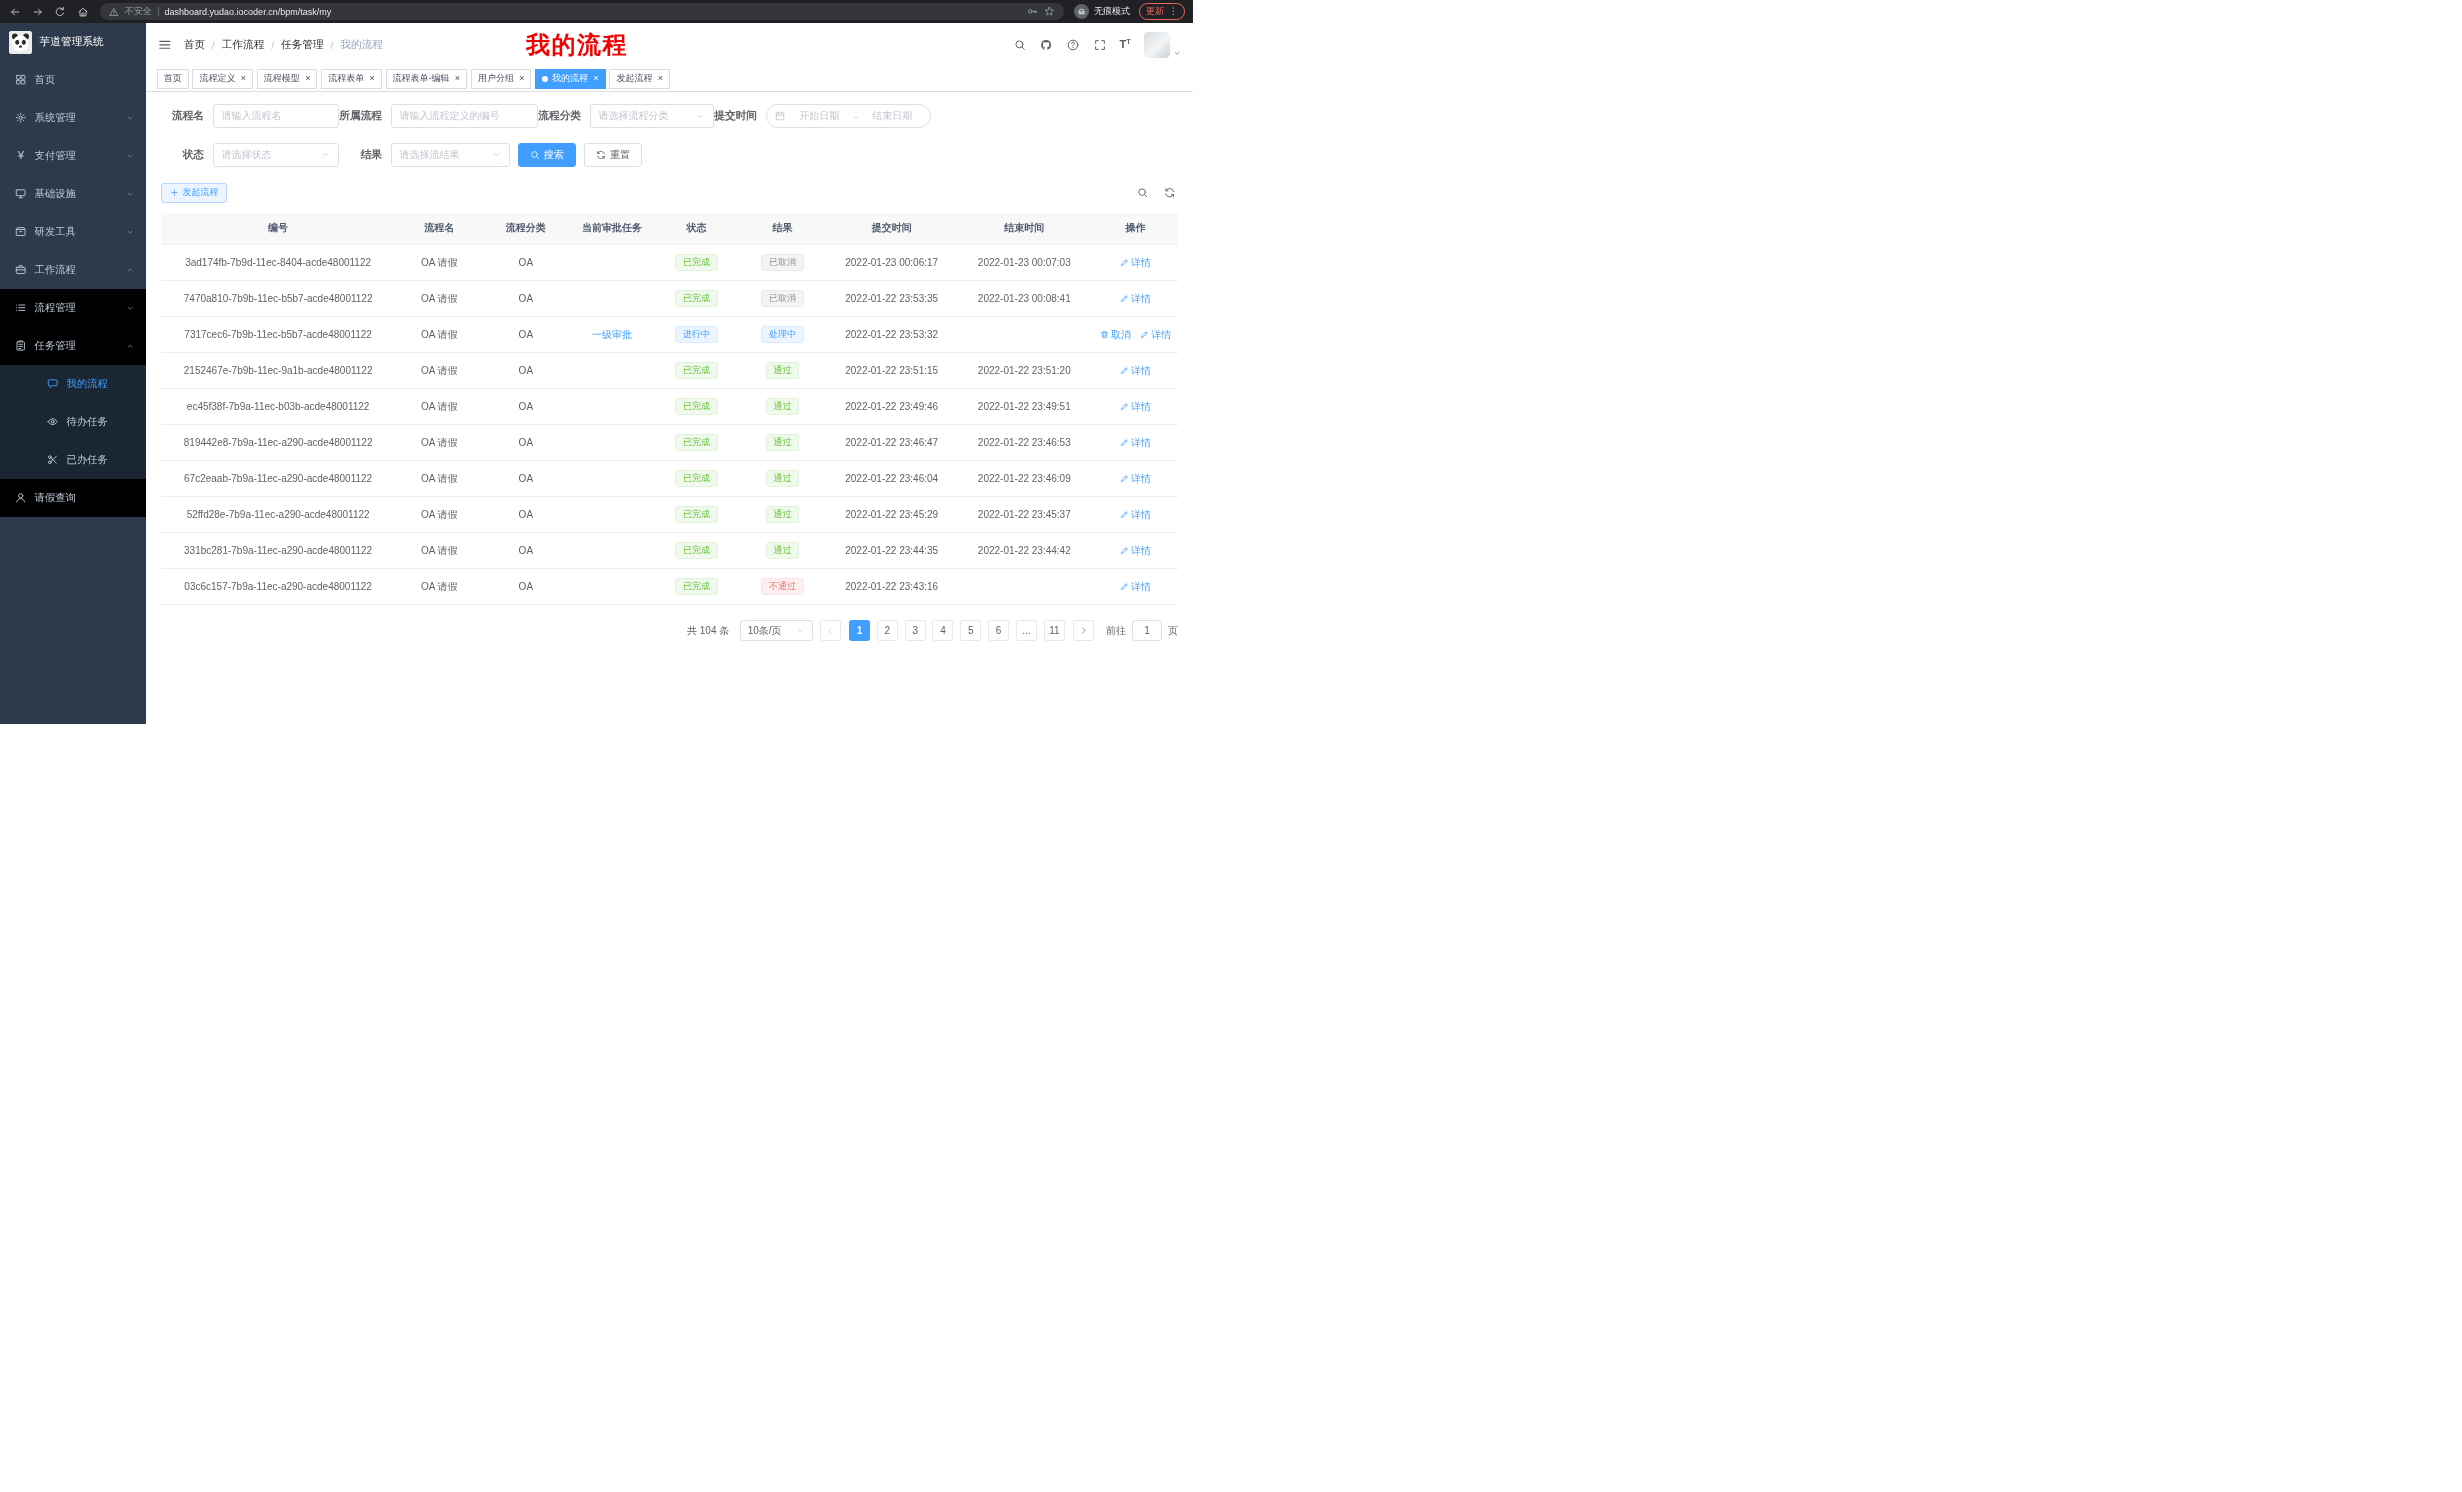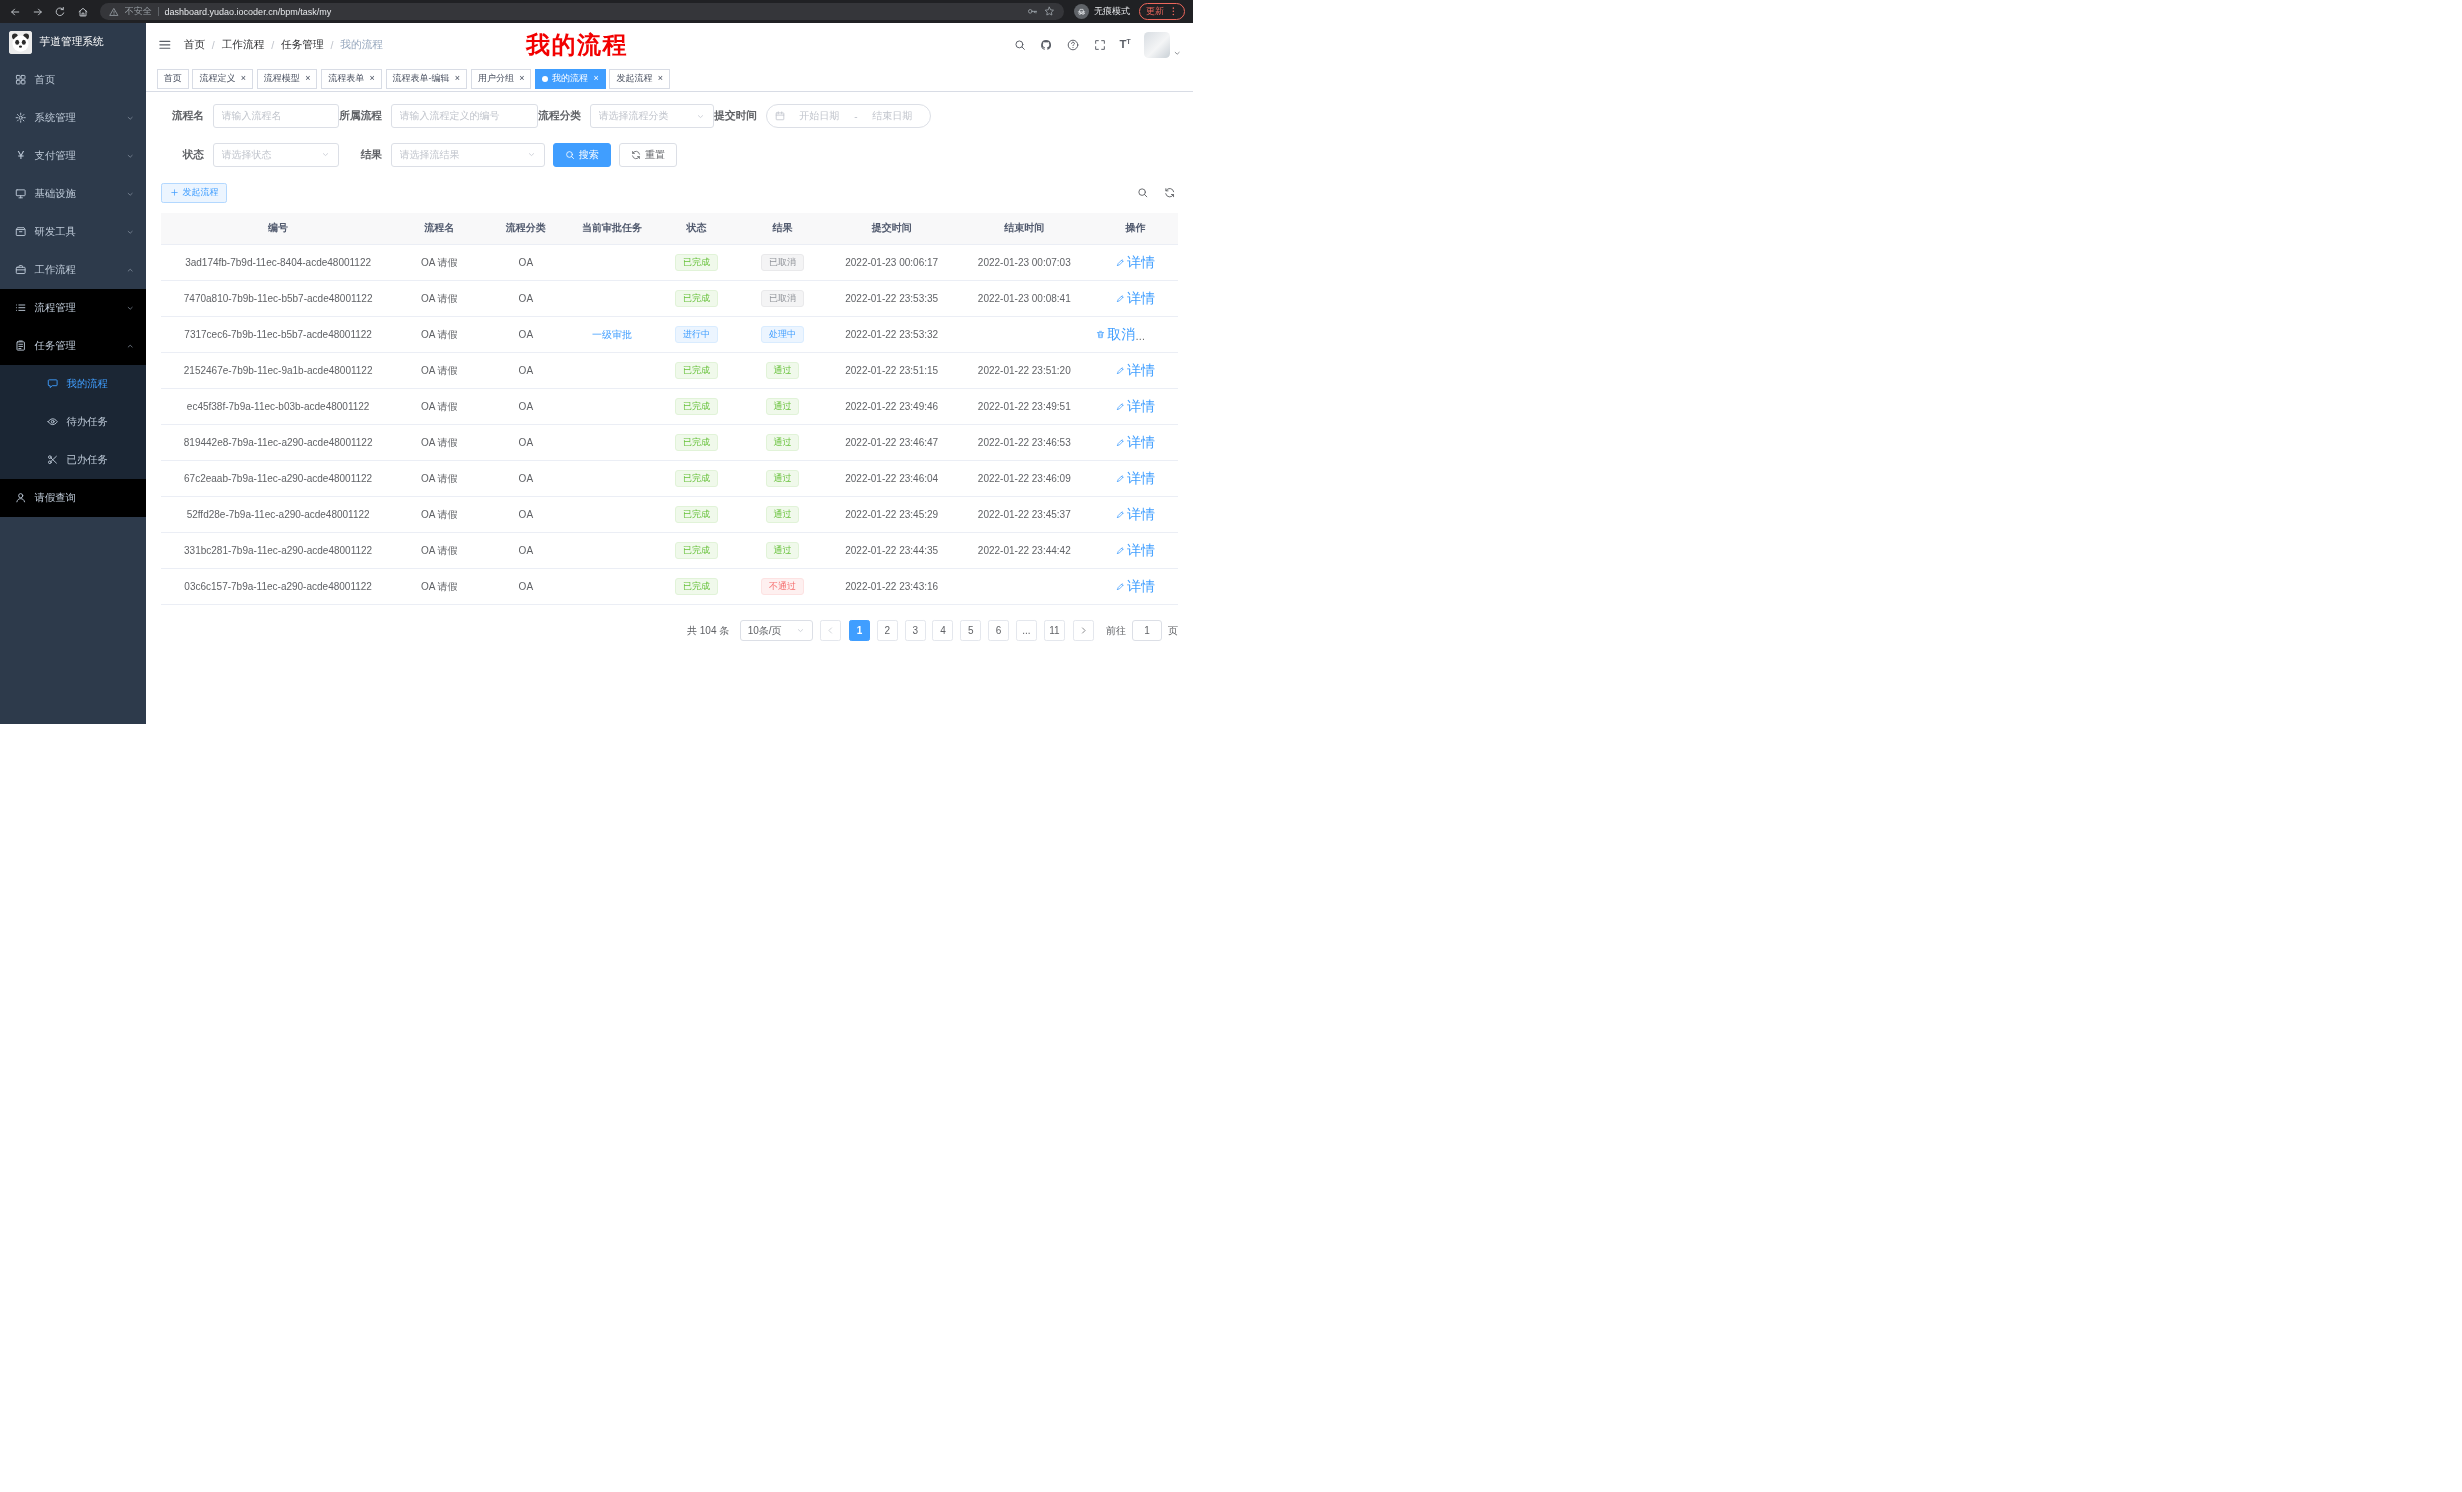--- a/index.html
+++ b/index.html
@@ -85,21 +85,21 @@
 
 table{width:100%;border-collapse:collapse;table-layout:fixed;font-size:10px;color:#606266;flex-shrink:0}
 thead th{height:32px;background:#f8f8f9;color:#515a6e;font-weight:700;font-size:10px;border-bottom:0.8px solid #ebeef5;text-align:center;padding:0 3px}
 tbody td{height:36px;border-bottom:0.8px solid #ebeef5;text-align:center;padding:0 3px;white-space:nowrap;overflow:hidden;text-overflow:ellipsis}
 .el-tag{display:inline-flex;align-items:center;height:16.7px;padding:0 6.8px;font-size:9px;border-radius:3px;border:0.8px solid transparent}
 .el-tag.success{color:#67c23a;background:#f0f9eb;border-color:#e1f3d8}
 .el-tag.info{color:#909399;background:#f4f4f5;border-color:#e9e9eb}
 .el-tag.primary{color:#409eff;background:#ecf5ff;border-color:#d9ecff}
 .el-tag.danger{color:#f56c6c;background:#fef0f0;border-color:#fde2e2}
 .link{color:#409eff}
-.op-link{color:#409eff;display:inline-flex;align-items:center;gap:2.3px;font-size:14px}
+.op-link{color:#409eff;display:inline-flex;align-items:center;gap:2.3px;font-size:10px}
 .op-link + .op-link{margin-left:9px}
 
 
 .pagination{display:flex;align-items:center;justify-content:flex-end;gap:7.6px;margin-top:15px;font-size:10px;color:#606266;flex-shrink:0}
 .pg-total{margin-right:3px}
 .pg-size{width:73px;height:21px;border:0.8px solid #dcdfe6;border-radius:3px;display:flex;align-items:center;justify-content:space-between;padding:0 6.8px;color:#606266;background:#fff}
 .pg-pages{display:flex;gap:6.8px}
 .pg-btn{min-width:21px;height:21px;border:0.8px solid #e4e7ed;background:#fff;border-radius:2.3px;display:flex;align-items:center;justify-content:center;padding:0 4.6px;font-size:10px;color:#606266}
 .pg-btn.active{background:#409eff;border-color:#409eff;color:#fff;font-weight:700}
 .pg-btn.disabled{color:#c0c4cc}
@@ -478,21 +478,21 @@
                 <span class="ph" data-interactable="false">请选择状态</span>
                 <span class="icon sel-arrow" data-interactable="false">
                   <svg width="9" height="9" viewBox="0 0 16 16" fill="none" stroke="currentColor" stroke-width="1.3" stroke-linecap="round" stroke-linejoin="round">
                     <path d="M4.2 6.4L8 9.9l3.8-3.5"></path>
                   </svg>
                 </span>
               </div>
             </div>
             <div class="f-item" data-interactable="false">
               <label class="f-label" data-interactable="false">结果</label>
-              <div class="ctrl" data-interactable="true" style="width: 154px;">
+              <div class="ctrl" data-interactable="true" style="width: 119px;">
                 <span class="ph" data-interactable="false">请选择流结果</span>
                 <span class="icon sel-arrow" data-interactable="false">
                   <svg width="9" height="9" viewBox="0 0 16 16" fill="none" stroke="currentColor" stroke-width="1.3" stroke-linecap="round" stroke-linejoin="round">
                     <path d="M4.2 6.4L8 9.9l3.8-3.5"></path>
                   </svg>
                 </span>
               </div>
             </div>
           </div>
         <div class="btns">

